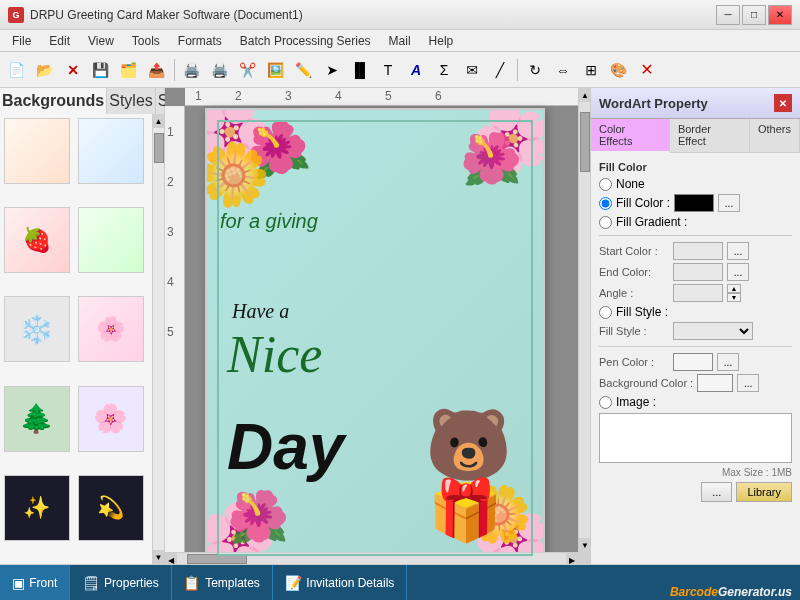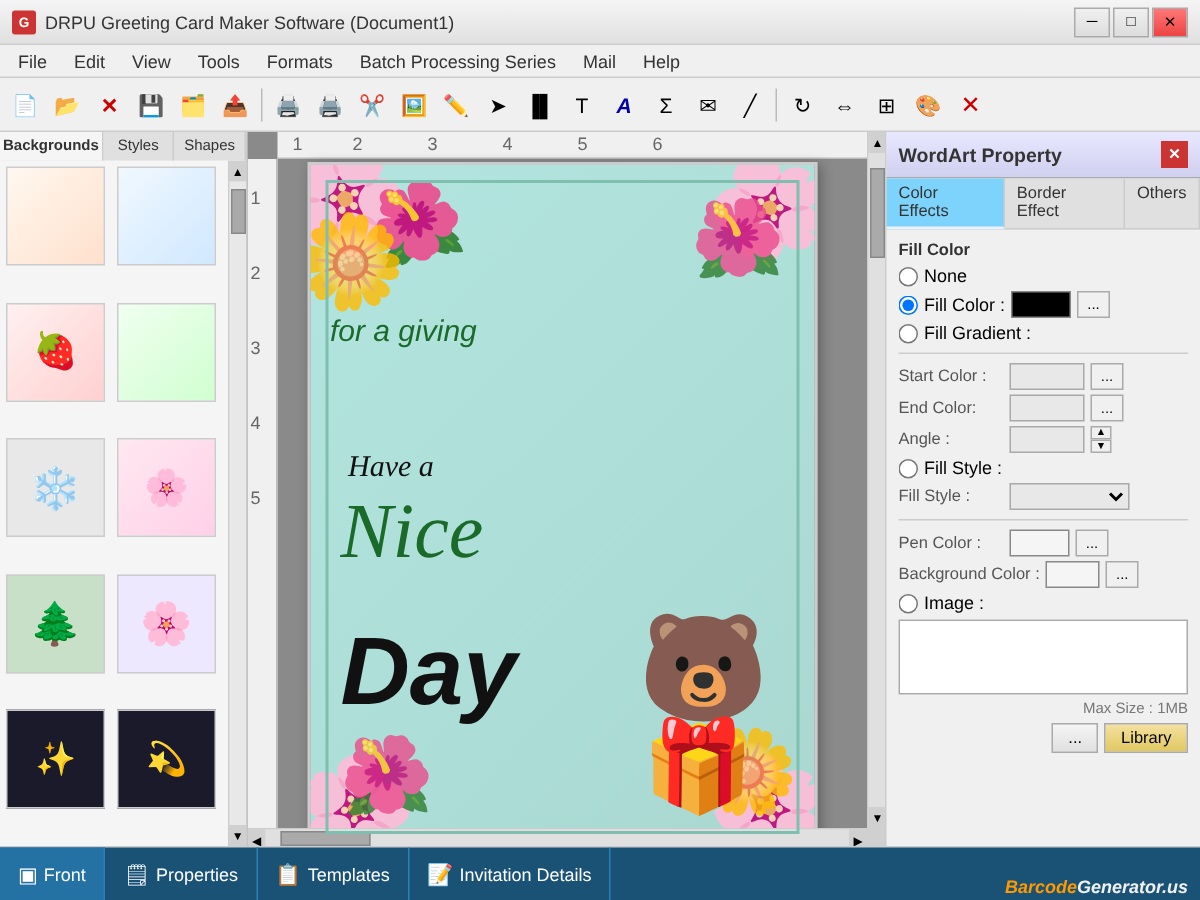--- a/index.html
+++ b/index.html
@@ -71,21 +71,21 @@
     .panel-tabs {
       display: flex;
       background: #e0e0e0;
     }
     .panel-tab {
       flex: 1;
       text-align: center;
       padding: 4px 2px;
       cursor: pointer;
       border-right: 1px solid #ccc;
-      font-size: 10px;
+      font-size: 16px;
       color: #333;
     }
     .panel-tab.active { background: #f5f5f5; font-weight: bold; }
 
     .thumbnails-area {
       flex: 1;
       overflow: hidden;
       position: relative;
       display: flex;
     }
@@ -192,21 +192,21 @@
       background: #e0e0e0;
       border-bottom: 1px solid #ccc;
     }
     .prop-tab {
       padding: 4px 8px;
       cursor: pointer;
       font-size: 11px;
       color: #333;
       border-right: 1px solid #ccc;
     }
-    .prop-tab.active { background: #7dd3fc; border-bottom: 2px solid #f0f0f0; margin-bottom: -1px; }
+    .prop-tab.active { background: #f0abfc; border-bottom: 2px solid #f0f0f0; margin-bottom: -1px; }
     .prop-content { padding: 8px; flex: 1; overflow-y: auto; }
 
     .section-label { font-size: 11px; font-weight: bold; color: #333; margin-bottom: 4px; }
     .radio-row { display: flex; align-items: center; gap: 4px; margin: 3px 0; }
     .radio-row input[type=radio] { margin: 0; }
     .color-swatch { width: 40px; height: 18px; border: 1px solid #888; cursor: pointer; }
     .dots-btn { width: 22px; height: 18px; border: 1px solid #aaa; background: #f0f0f0; cursor: pointer; display: flex; align-items: center; justify-content: center; font-size: 10px; }
     .field-row { display: flex; align-items: center; margin: 3px 0; gap: 4px; }
     .field-label { font-size: 11px; color: #555; min-width: 70px; }
     .field-input { width: 60px; height: 18px; border: 1px solid #aaa; padding: 0 2px; font-size: 11px; background: white; }

